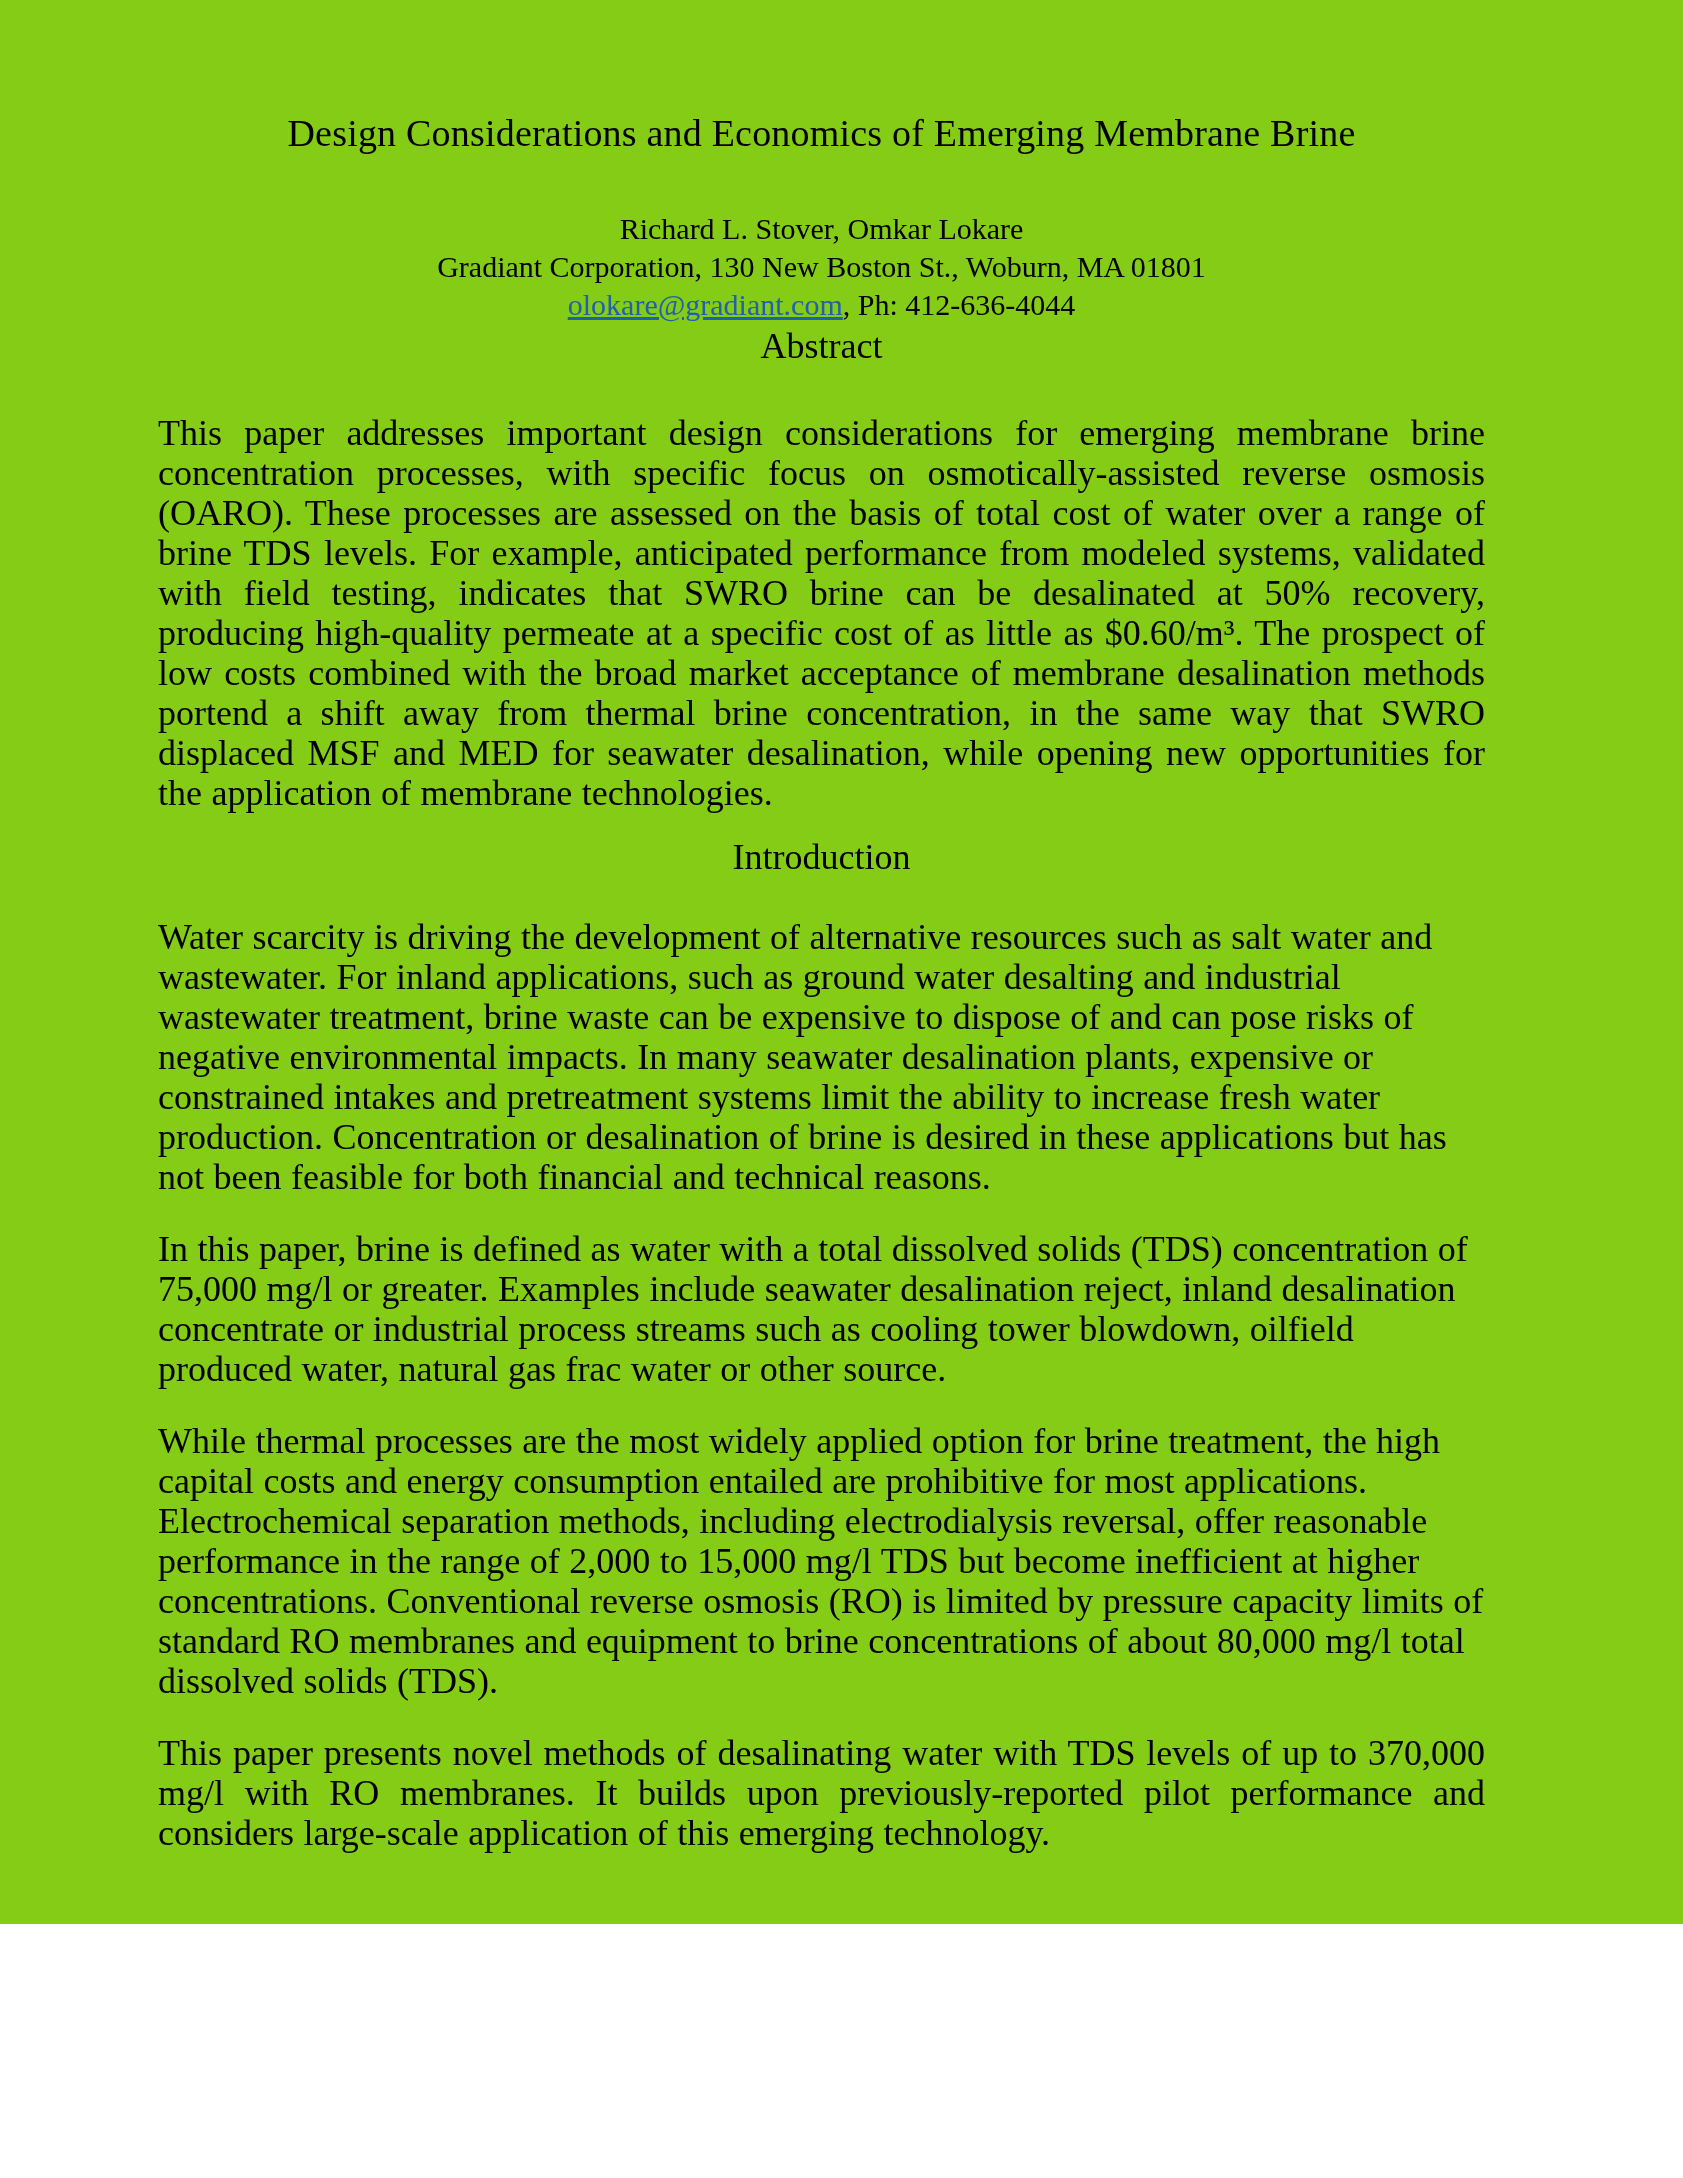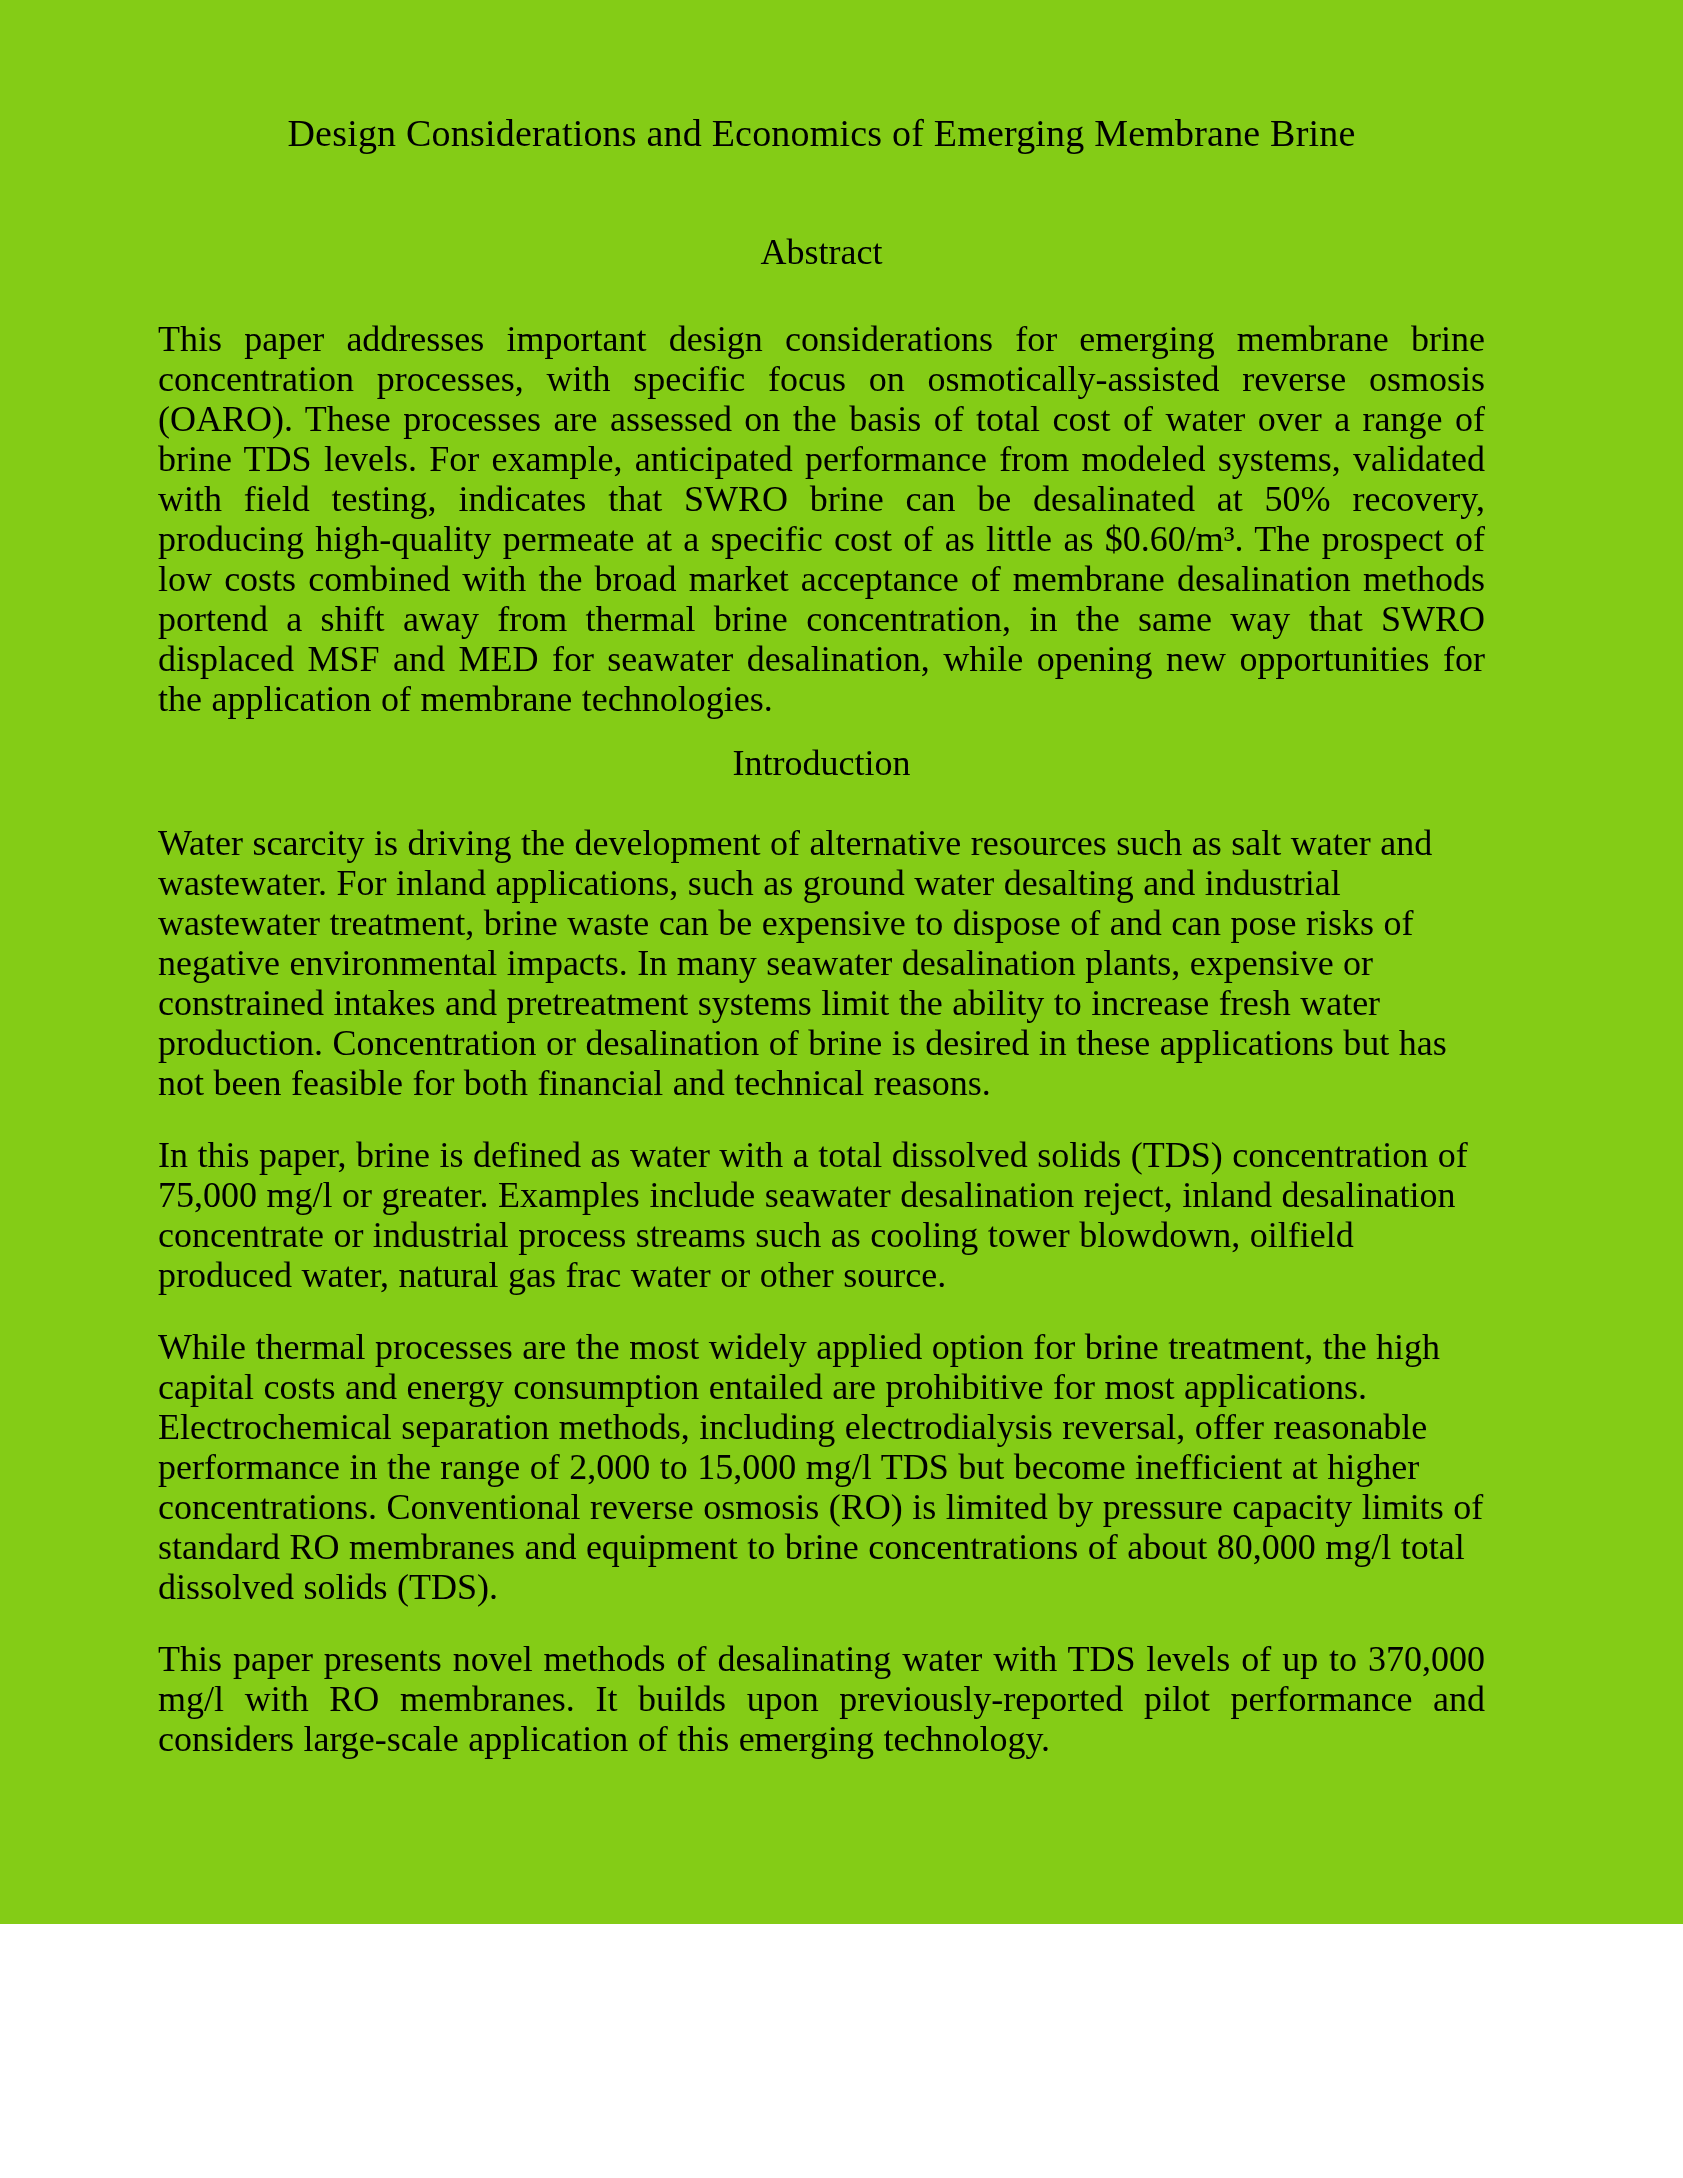--- a/index.html
+++ b/index.html
@@ -40,21 +40,21 @@
     text-decoration: underline;
     cursor: pointer;
   }
   .heading {
     margin: 0;
     font-weight: normal;
     text-align: center;
     font-size: 36px;
     line-height: 44px;
   }
-  .h-abstract { margin-top: 73px; }
+  .h-abstract { }
   .h-intro    { margin-top: 22px; }
   .para {
     margin: 0;
     font-size: 36px;
     line-height: 40px;
     text-align: left;
     word-spacing: 0.5px;
   }
   .para.justify {
     text-align: justify;
@@ -74,20 +74,25 @@
 </style>
 </head>
 <body>
 
 <div class="page">
 
   <h1 class="title">
     <span class="tline">Design Considerations and Economics of Emerging Membrane Brine</span>
   </h1>
 
+  <div class="authors">
+    <div>Richard L. Stover, Omkar Lokare</div>
+    <div>Gradiant Corporation, 130 New Boston St., Woburn, MA 01801</div>
+    <div><a href="#" class="email-link">olokare@gradiant.com</a><span>, Ph: 412-636-4044</span></div>
+  </div>
 
   <h2 class="heading h-abstract">Abstract</h2>
 
   <p class="para justify abstract-para">This paper addresses important design considerations for emerging membrane brine concentration processes, with specific focus on osmotically-assisted reverse osmosis (OARO). These processes are assessed on the basis of total cost of water over a range of brine TDS levels. For example, anticipated performance from modeled systems, validated with field testing, indicates that SWRO brine can be desalinated at 50% recovery, producing high-quality permeate at a specific cost of as little as $0.60/m³. The prospect of low costs combined with the broad market acceptance of membrane desalination methods portend a shift away from thermal brine concentration, in the same way that SWRO displaced MSF and MED for seawater desalination, while opening new opportunities for the application of membrane technologies.</p>
 
   <h2 class="heading h-intro">Introduction</h2>
 
   <p class="para first-intro-para">Water scarcity is driving the development of alternative resources such as salt water and wastewater. For inland applications, such as ground water desalting and industrial wastewater treatment, brine waste can be expensive to dispose of and can pose risks of negative environmental impacts. In many seawater desalination plants, expensive or constrained intakes and pretreatment systems limit the ability to increase fresh water production. Concentration or desalination of brine is desired in these applications but has not been feasible for both financial and technical reasons.</p>
 
   <p class="para">In this paper, brine is defined as water with a total dissolved solids (TDS) concentration of 75,000 mg/l or greater. Examples include seawater desalination reject, inland desalination concentrate or industrial process streams such as cooling tower blowdown, oilfield produced water, natural gas frac water or other source.</p>

